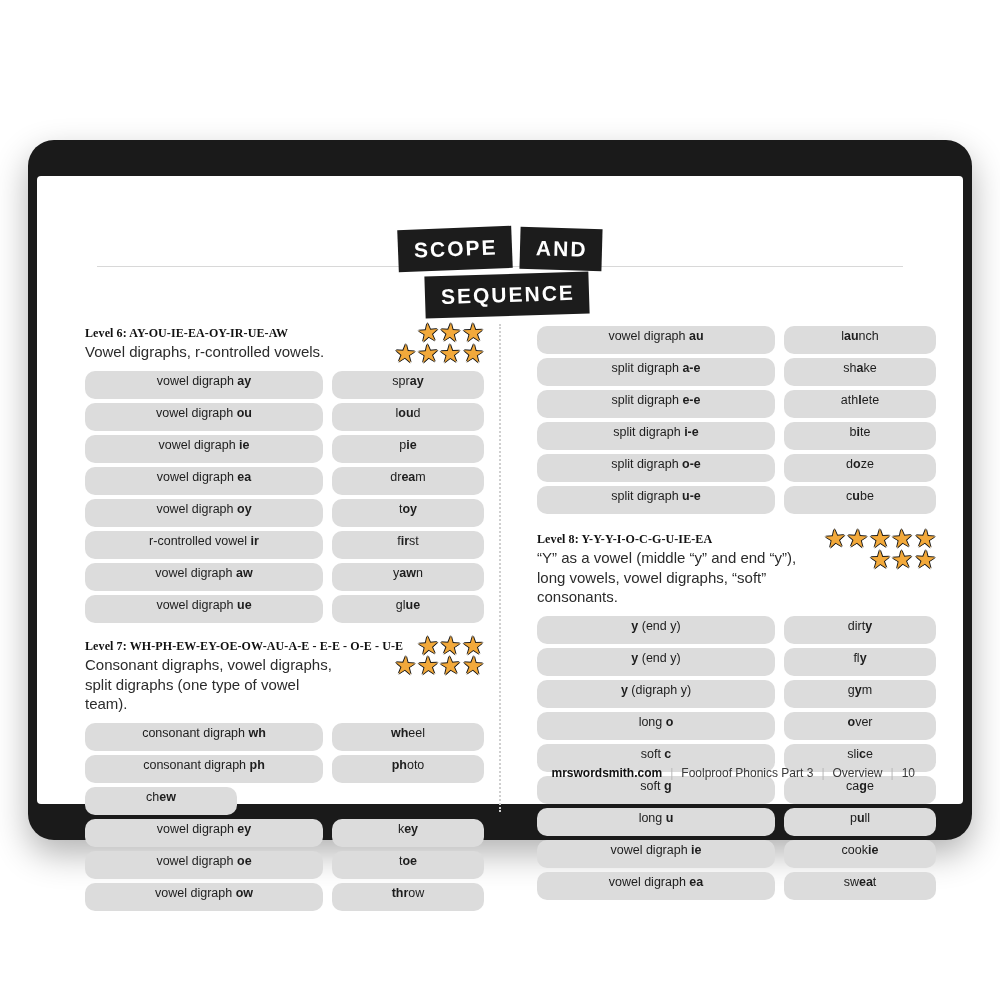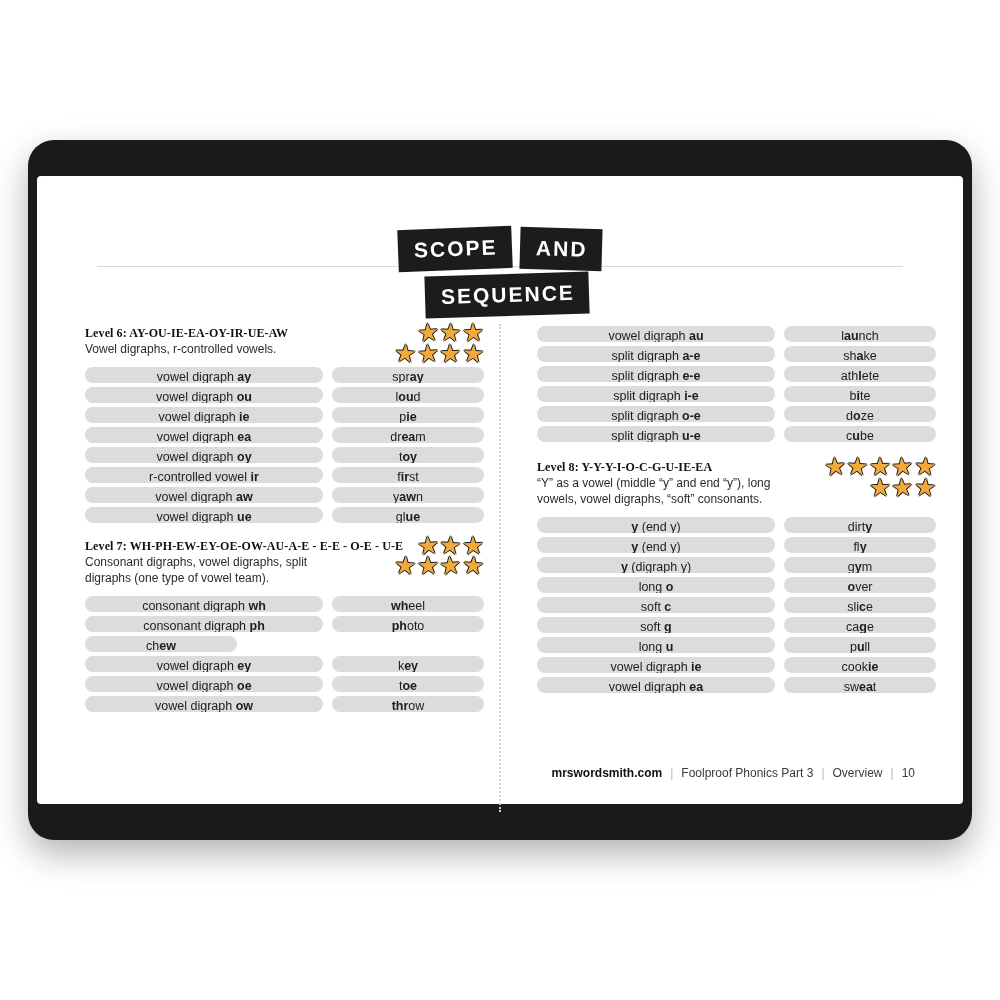--- a/index.html
+++ b/index.html
@@ -100,21 +100,21 @@
 
   .level-title {
     font-size: 12px;
     font-weight: bold;
     color: #111;
     line-height: 1.28;
     letter-spacing: 0.1px;
     font-family: Liberation Serif, serif;
   }
   .level-sub {
-    font-size: 12px;
+    font-size: 15px;
     color: #2b2b2b;
     line-height: 1.3;
     margin-top: 1px;
     max-width: 252px;
   }
   .stars {
     position: absolute;
     right: 0;
     top: -4px;
     width: 152px;
@@ -137,21 +137,21 @@
   .star.r3 { transform: rotate(-2deg); }
 
   
   .rows { margin-top: 9px; }
   .row {
     display: flex;
     gap: 9px;
     margin-bottom: 4px;
   }
   .pill {
-    height: 16px;
+    height: 28px;
     line-height: 20px;
     border-radius: 10px;
     background: #dcdcdc;
     color: #1d1d1d;
     font-size: 12.5px;
     text-align: center;
     white-space: nowrap;
     overflow: hidden;
   }
   .pill.skill { width: 238px; }

